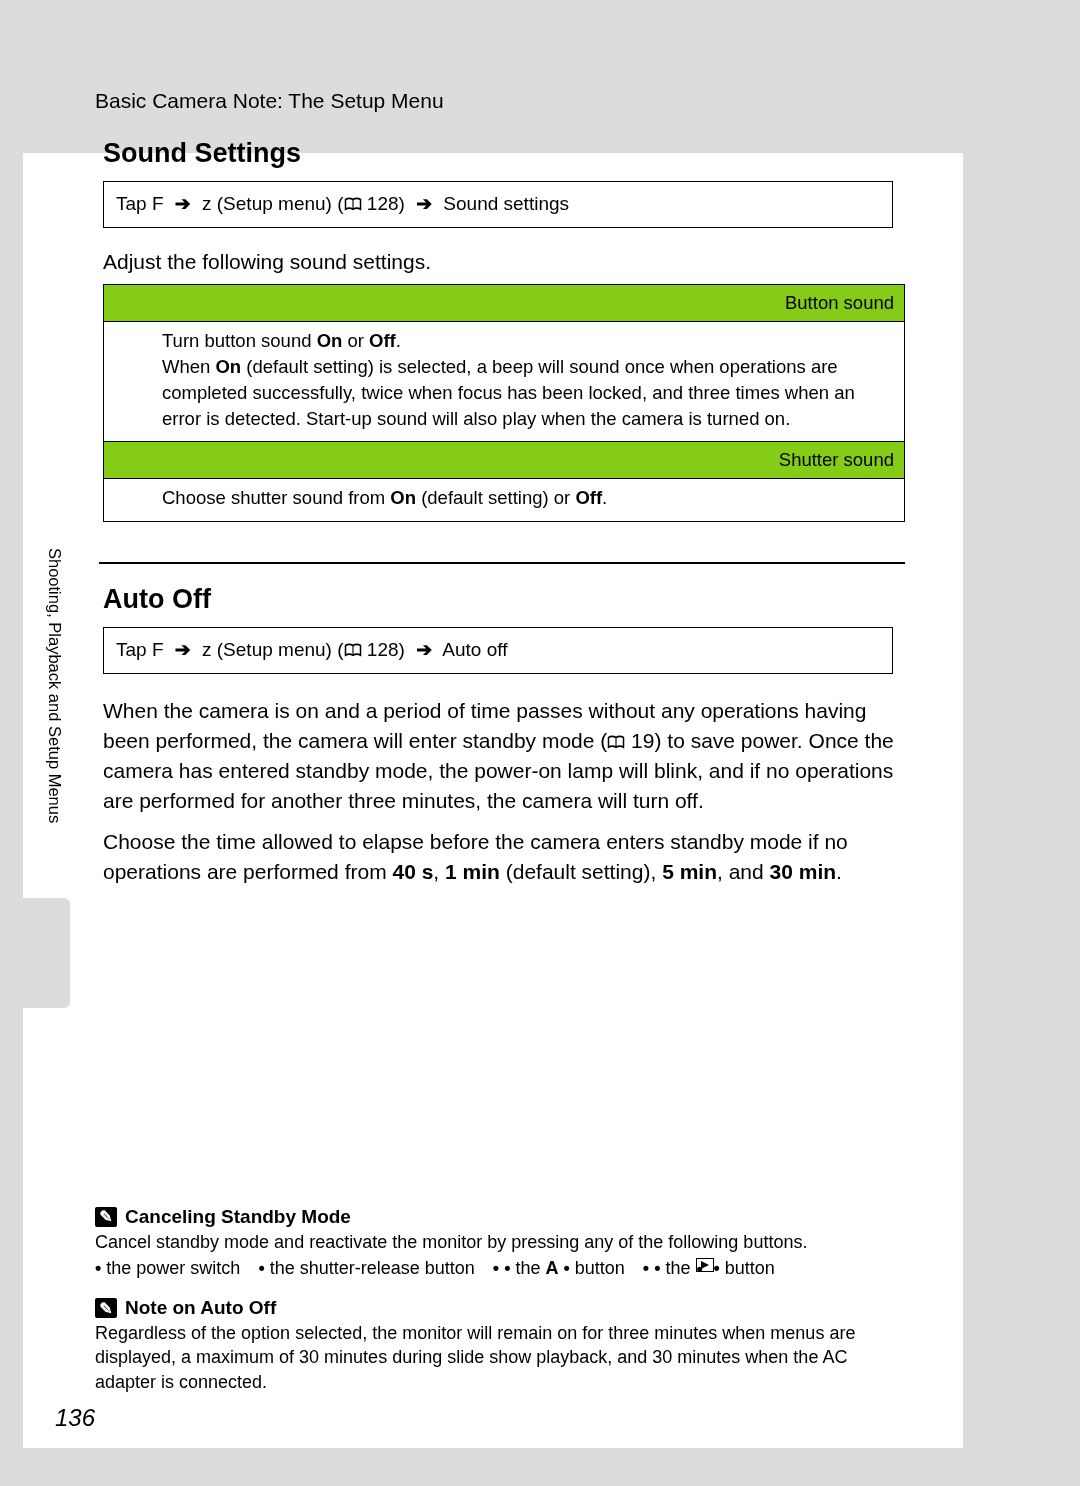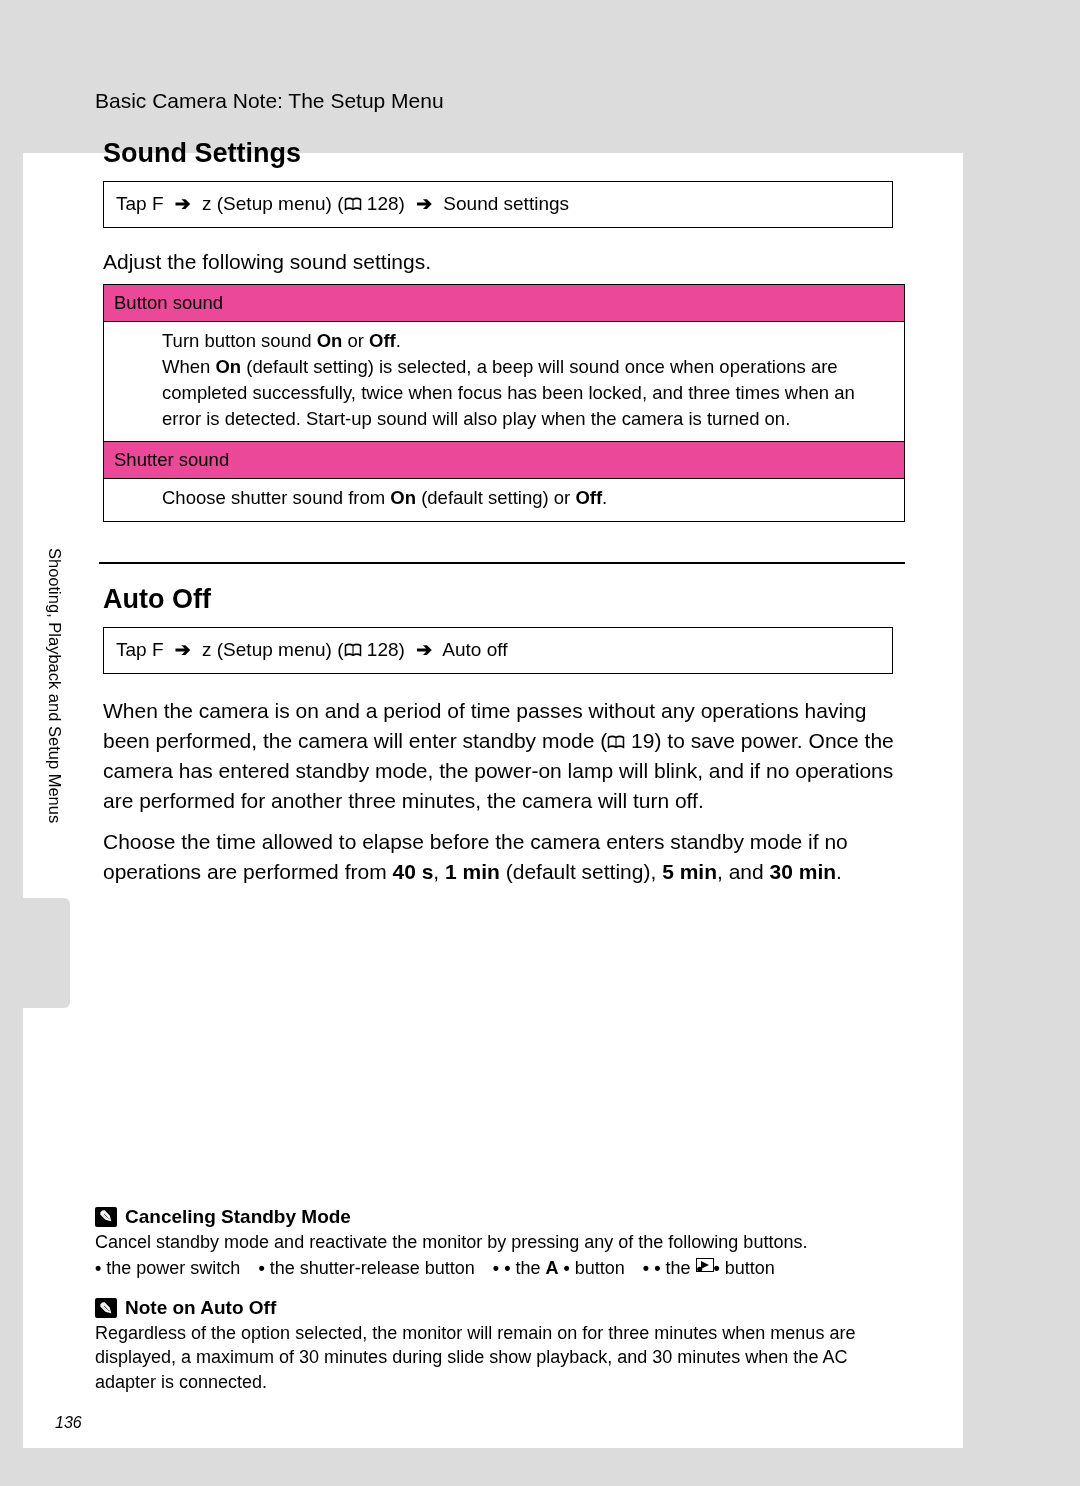--- a/index.html
+++ b/index.html
@@ -73,24 +73,24 @@
     width: 802px;
     margin-bottom: 40px;
   }
   table.settings td, table.settings th {
     border: 1px solid #000;
     vertical-align: top;
     font-size: 18.5px;
     line-height: 1.4;
   }
   table.settings th {
-    text-align: left;
+    text-align: right;
     font-weight: 400;
     padding: 5px 10px;
-    background: #ec4899;
+    background: #84cc16;
   }
   table.settings td {
     padding: 6px 10px 10px 58px;
   }
   hr.sep {
     border: none;
     border-top: 2px solid #000;
     margin: 10px 0 18px -4px;
     width: 806px;
   }
@@ -175,21 +175,21 @@
     writing-mode: vertical-rl;
     font-size: 16.5px;
     height: 330px;
     text-align: left;
   }
   .page-num {
     position: absolute;
     bottom: 16px;
     left: 32px;
     font-style: italic;
-    font-size: 16px;
+    font-size: 24px;
   }
   b { font-weight: 700; }
 </style>
 </head>
 <body>
 
 <div class="page">
 
   <div class="header-bar">
     <span>Basic Camera Note: The Setup Menu</span>

